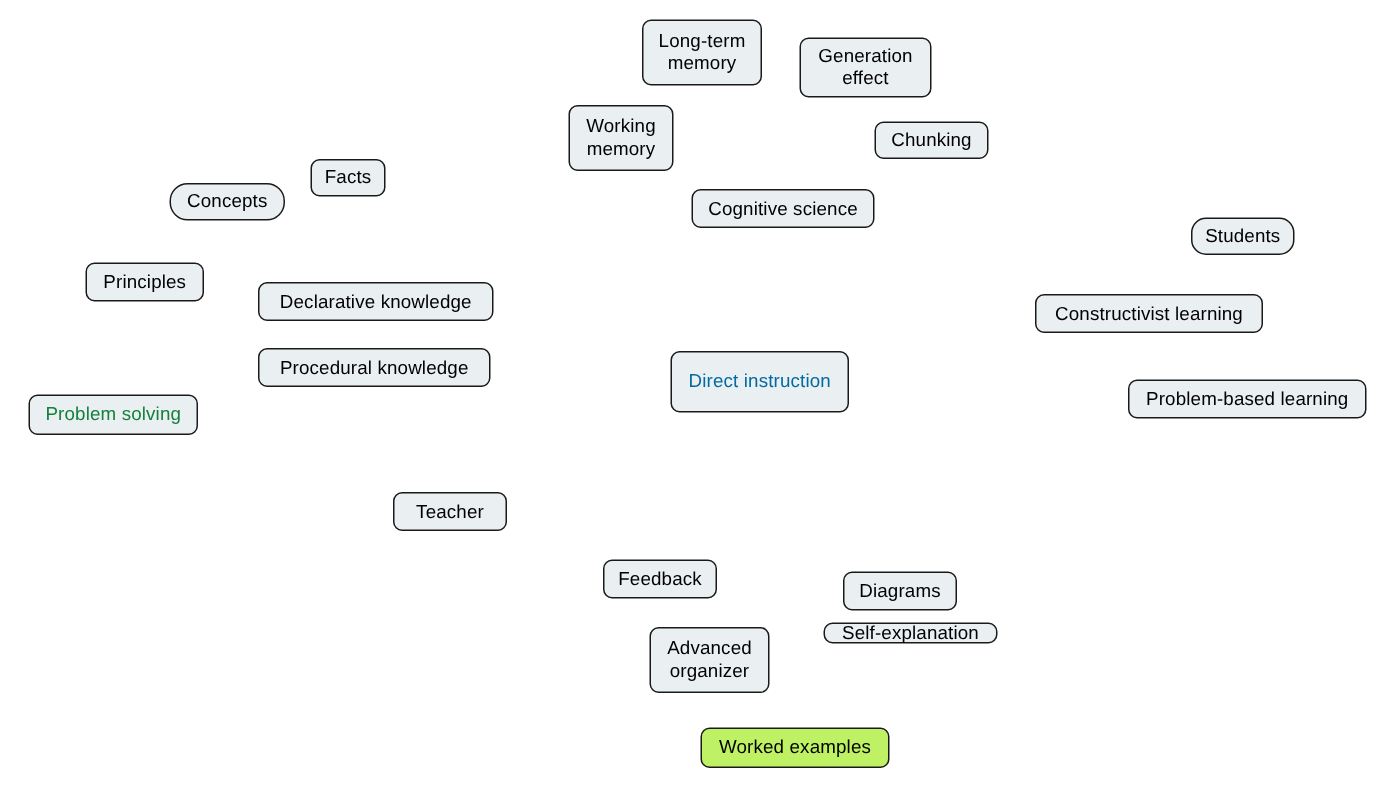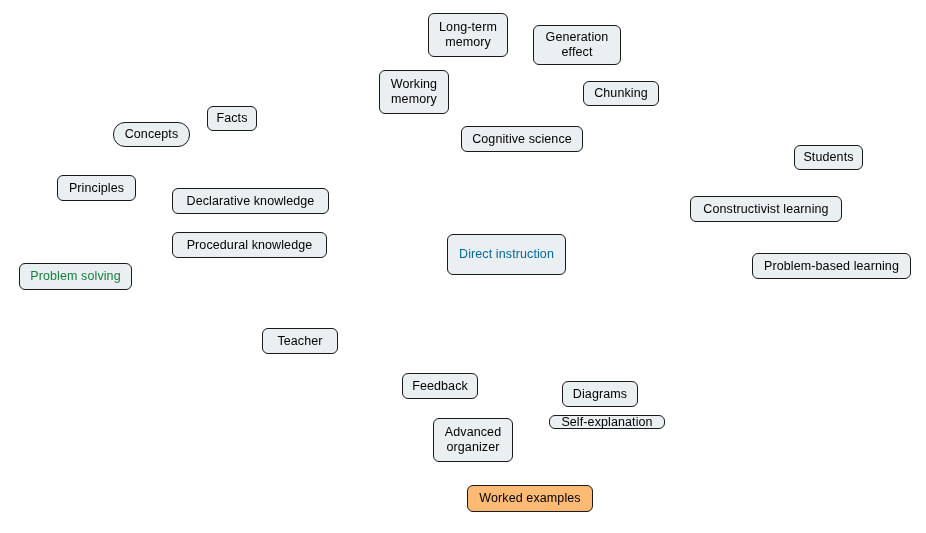--- a/index.html
+++ b/index.html
@@ -42,28 +42,28 @@
     <div class="node" style="left: 428px; top: 13px; width: 80px; height: 44px; background: rgb(234, 239, 242); border-color: rgb(26, 26, 26); color: rgb(0, 0, 0);">Long-term
 memory</div>
     <div class="node" style="left: 533px; top: 25px; width: 88px; height: 40px; background: rgb(234, 239, 242); border-color: rgb(26, 26, 26); color: rgb(0, 0, 0);">Generation
 effect</div>
     <div class="node" style="left: 379px; top: 70px; width: 70px; height: 44px; background: rgb(234, 239, 242); border-color: rgb(26, 26, 26); color: rgb(0, 0, 0);">Working
 memory</div>
     <div class="node" style="left: 583px; top: 81px; width: 76px; height: 25px; background: rgb(234, 239, 242); border-color: rgb(26, 26, 26); color: rgb(0, 0, 0);">Chunking</div>
     <div class="node" style="left: 207px; top: 106px; width: 50px; height: 25px; background: rgb(234, 239, 242); border-color: rgb(26, 26, 26); color: rgb(0, 0, 0);">Facts</div>
     <div class="node" style="left: 113px; top: 122px; width: 77px; height: 25px; background: rgb(234, 239, 242); border-color: rgb(26, 26, 26); color: rgb(0, 0, 0); border-radius: 12px;">Concepts</div>
     <div class="node" style="left: 461px; top: 126px; width: 122px; height: 26px; background: rgb(234, 239, 242); border-color: rgb(26, 26, 26); color: rgb(0, 0, 0);">Cognitive science</div>
-    <div class="node" style="left: 794px; top: 145px; width: 69px; height: 25px; background: rgb(234, 239, 242); border-color: rgb(26, 26, 26); color: rgb(0, 0, 0);">Students</div>
+    <div class="node" style="left: 794px; top: 145px; width: 69px; height: 25px; background: rgb(234, 239, 242); border-color: rgb(26, 26, 26); color: rgb(0, 0, 0); border-radius: 10px;">Students</div>
     <div class="node" style="left: 57px; top: 175px; width: 79px; height: 26px; background: rgb(234, 239, 242); border-color: rgb(26, 26, 26); color: rgb(0, 0, 0);">Principles</div>
     <div class="node" style="left: 172px; top: 188px; width: 157px; height: 26px; background: rgb(234, 239, 242); border-color: rgb(26, 26, 26); color: rgb(0, 0, 0);">Declarative knowledge</div>
     <div class="node" style="left: 690px; top: 196px; width: 152px; height: 26px; background: rgb(234, 239, 242); border-color: rgb(26, 26, 26); color: rgb(0, 0, 0);">Constructivist learning</div>
     <div class="node" style="left: 172px; top: 232px; width: 155px; height: 26px; background: rgb(234, 239, 242); border-color: rgb(26, 26, 26); color: rgb(0, 0, 0);">Procedural knowledge</div>
     <div class="node" style="left: 447px; top: 234px; width: 119px; height: 41px; background: rgb(234, 239, 242); border-color: rgb(26, 26, 26); color: #0369a1;">Direct instruction</div>
     <div class="node" style="left: 752px; top: 253px; width: 159px; height: 26px; background: rgb(234, 239, 242); border-color: rgb(26, 26, 26); color: rgb(0, 0, 0);">Problem-based learning</div>
     <div class="node" style="left: 19px; top: 263px; width: 113px; height: 27px; background: rgb(234, 239, 242); border-color: rgb(26, 26, 26); color: #15803d;">Problem solving</div>
     <div class="node" style="left: 262px; top: 328px; width: 76px; height: 26px; background: rgb(234, 239, 242); border-color: rgb(26, 26, 26); color: rgb(0, 0, 0);">Teacher</div>
     <div class="node" style="left: 402px; top: 373px; width: 76px; height: 26px; background: rgb(234, 239, 242); border-color: rgb(26, 26, 26); color: rgb(0, 0, 0);">Feedback</div>
     <div class="node" style="left: 562px; top: 381px; width: 76px; height: 26px; background: rgb(234, 239, 242); border-color: rgb(26, 26, 26); color: rgb(0, 0, 0);">Diagrams</div>
     <div class="node" style="left: 433px; top: 418px; width: 80px; height: 44px; background: rgb(234, 239, 242); border-color: rgb(26, 26, 26); color: rgb(0, 0, 0);">Advanced
 organizer</div>
     <div class="node" style="left: 549px; top: 415px; width: 116px; height: 14px; background: rgb(234, 239, 242); border-color: rgb(26, 26, 26); color: rgb(0, 0, 0);">Self-explanation</div>
-    <div class="node" style="left: 467px; top: 485px; width: 126px; height: 27px; background: #fdba74; border-color: rgb(26, 26, 26); color: rgb(0, 0, 0); text-align: right;">Worked examples</div>
+    <div class="node" style="left: 467px; top: 485px; width: 126px; height: 27px; background: #bef264; border-color: rgb(26, 26, 26); color: rgb(0, 0, 0); text-align: right;">Worked examples</div>
   </div>
 
 </body></html>

